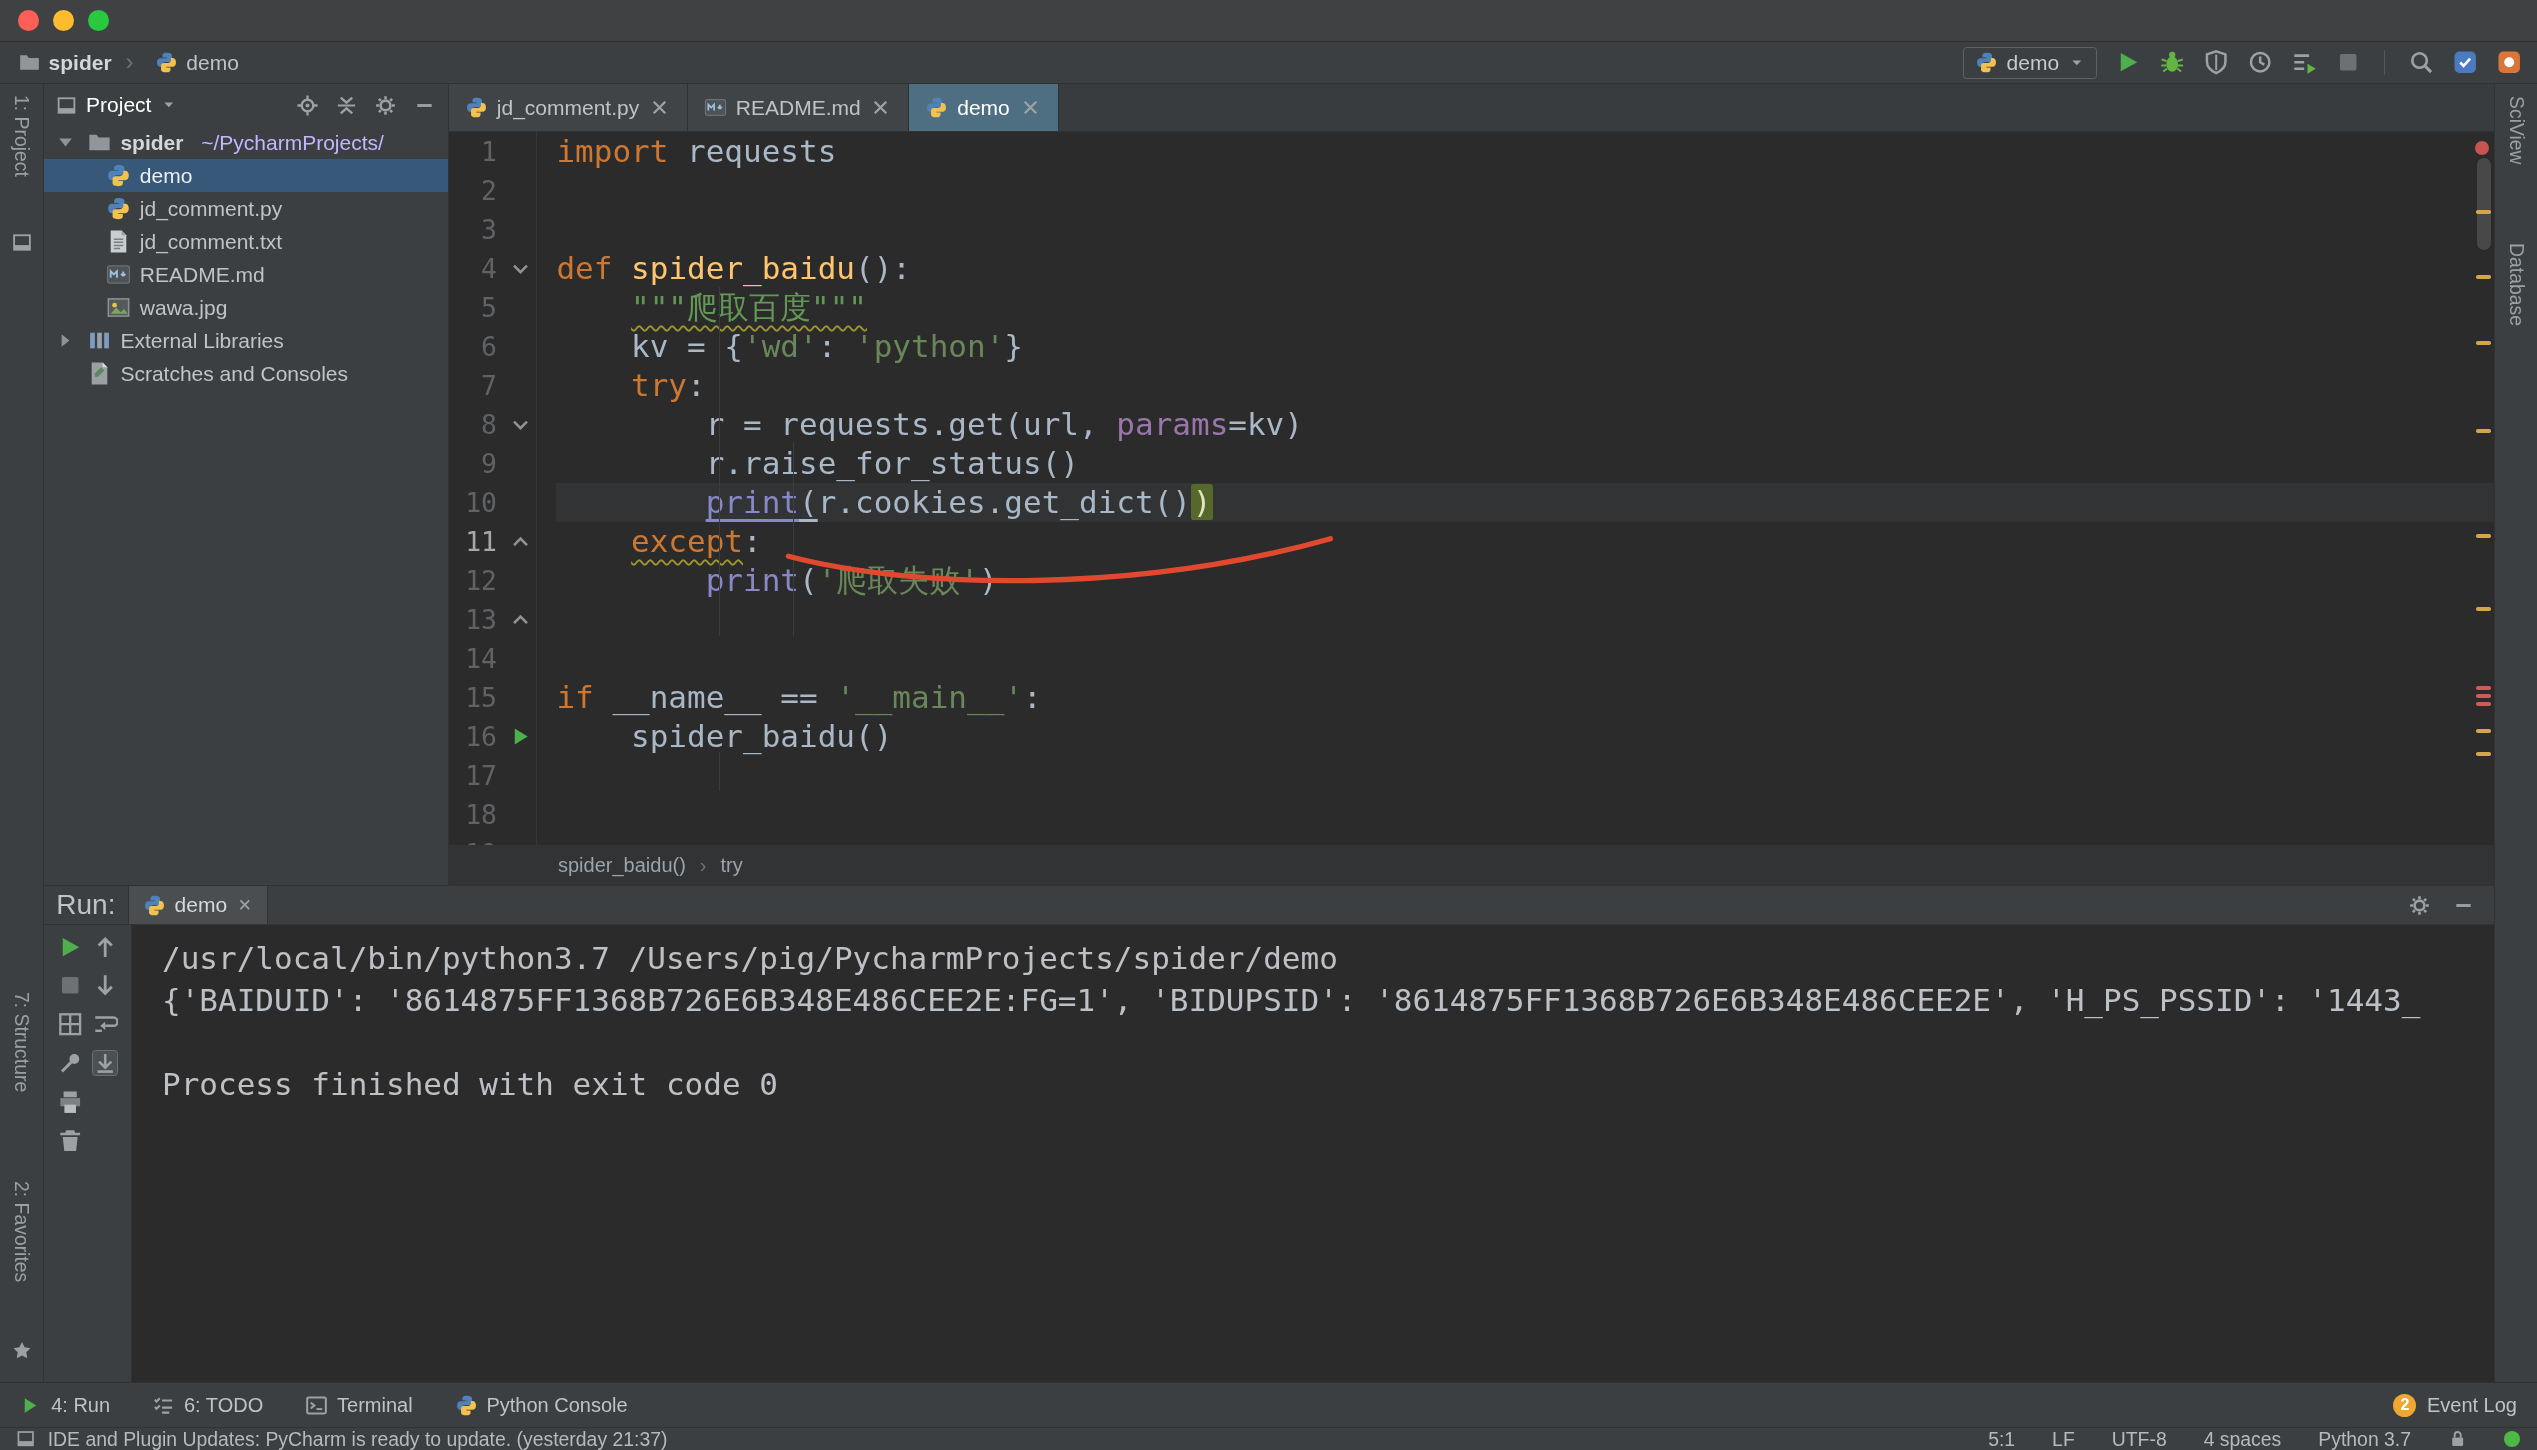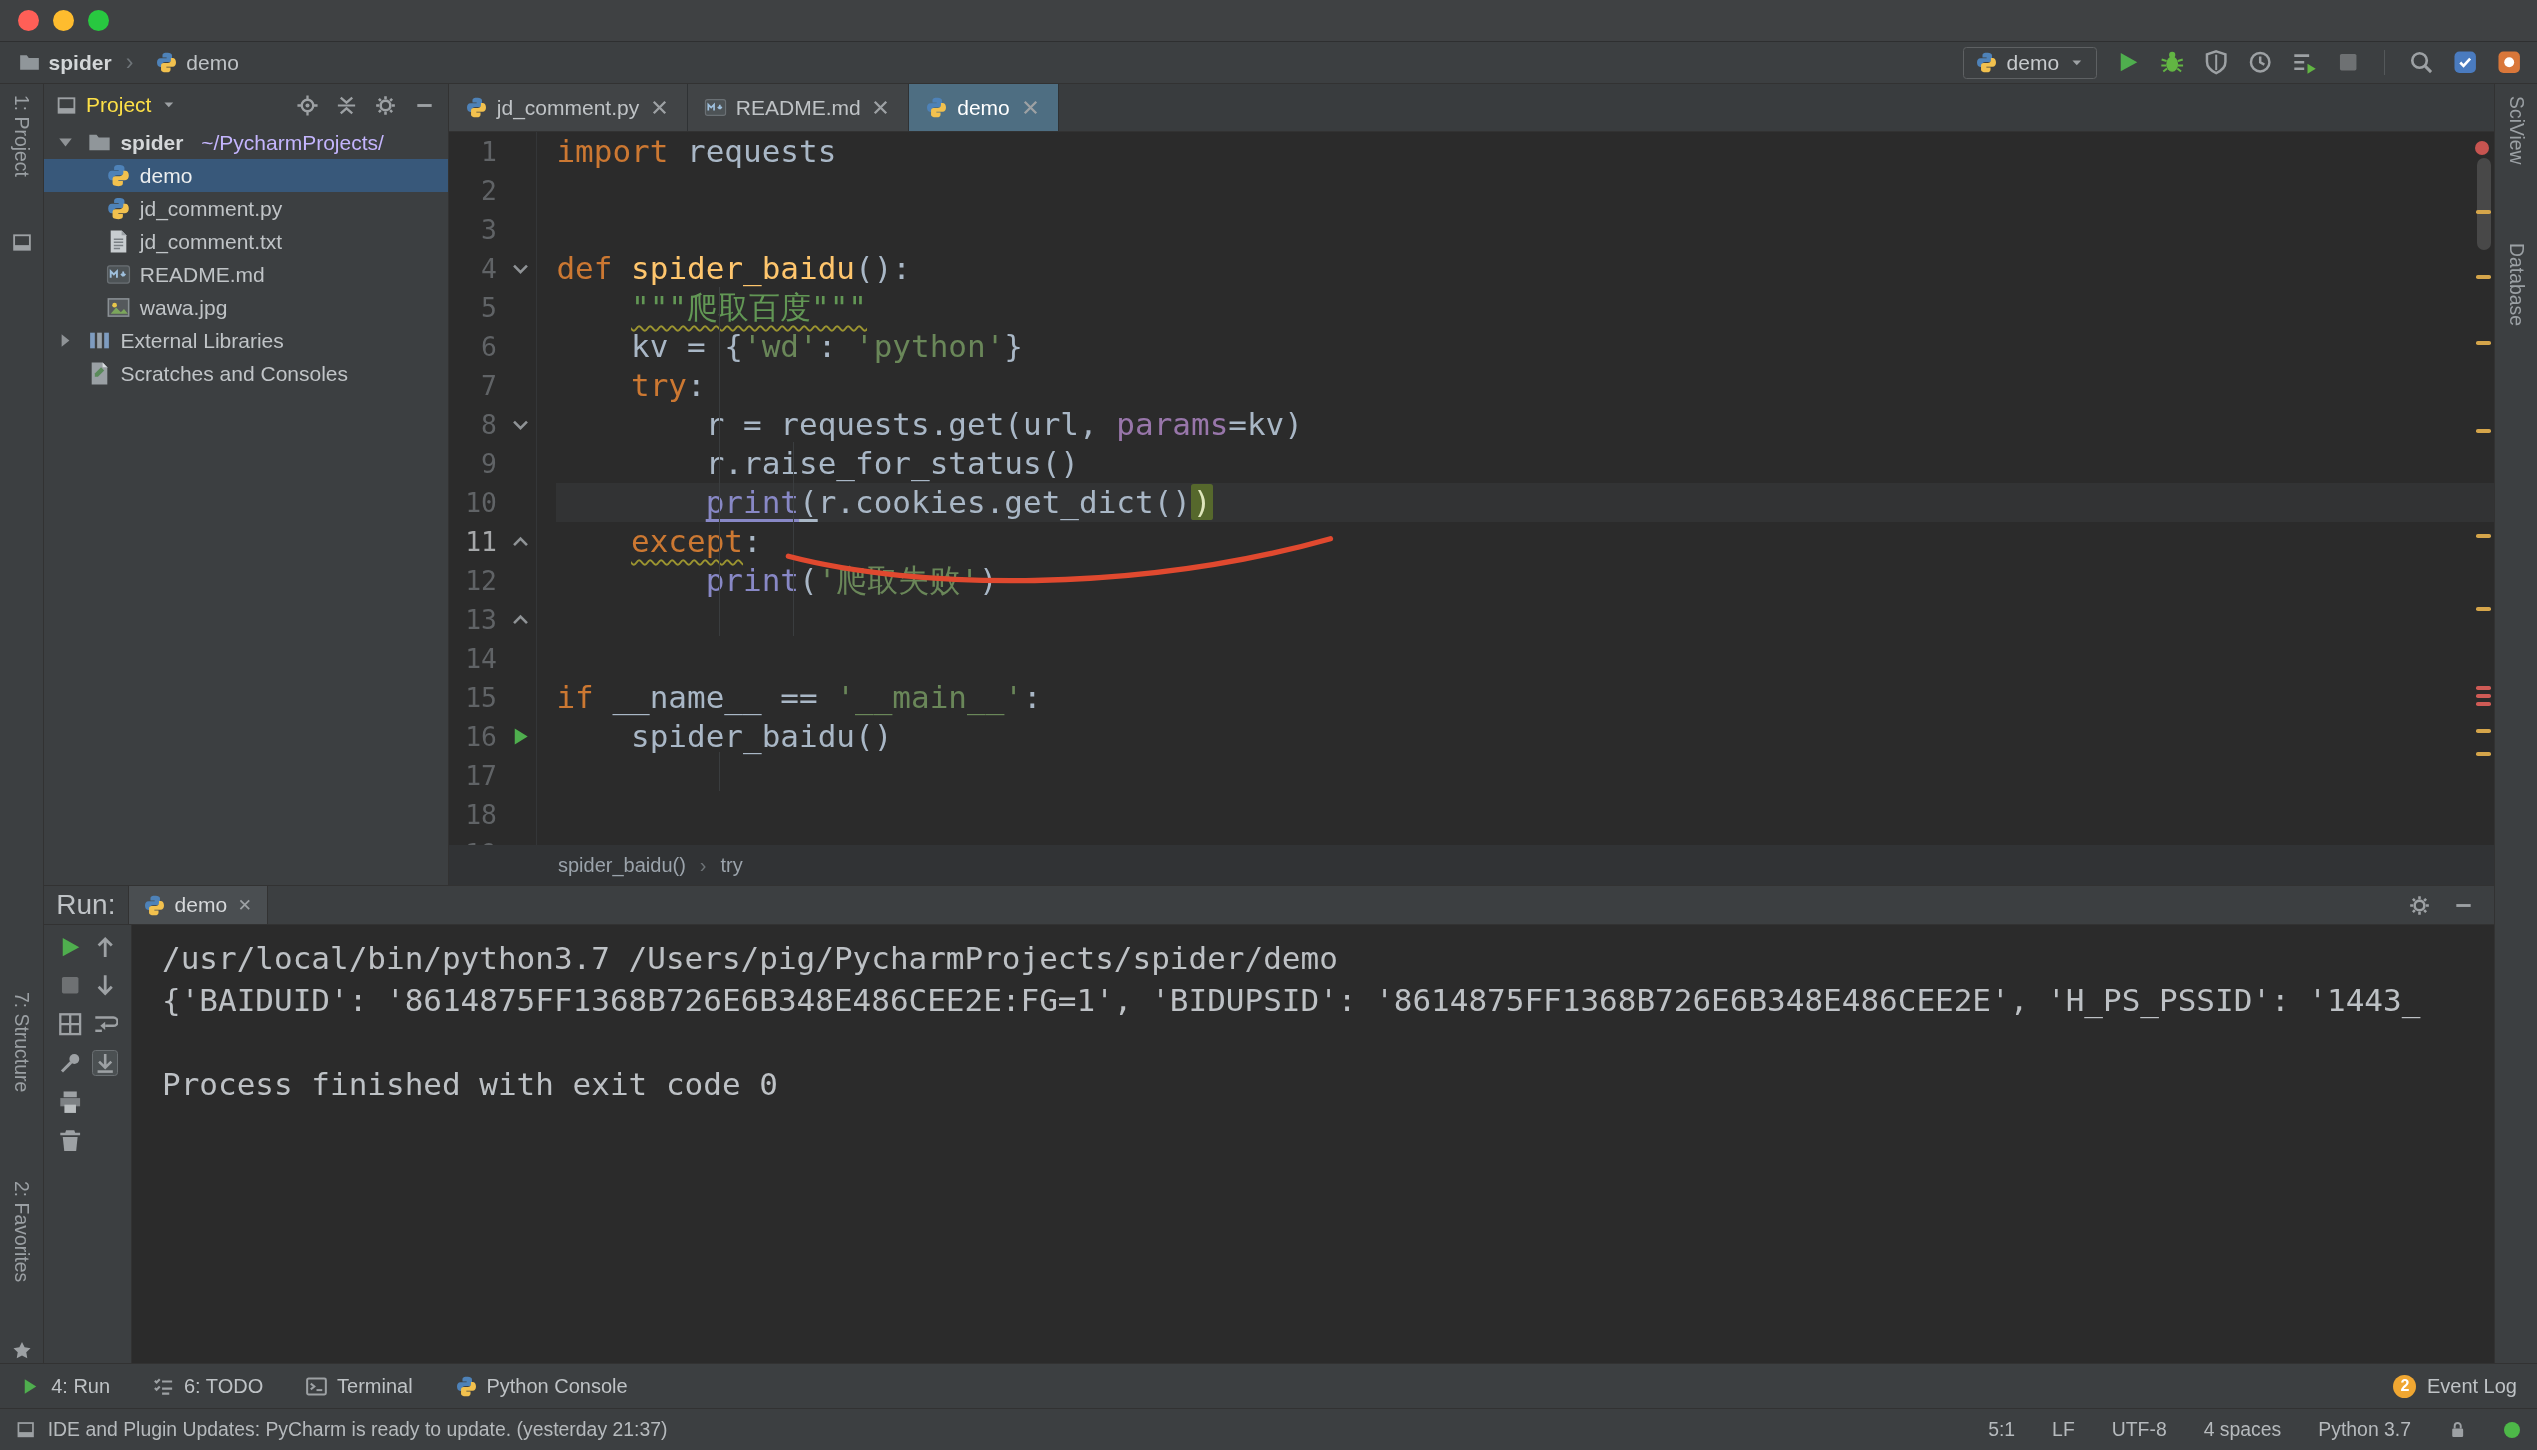--- a/index.html
+++ b/index.html
@@ -35,21 +35,21 @@
   .strip.left{border-right:0.9px solid #323232;}
   .strip.right{border-left:0.9px solid #323232;}
   .vlabel{position:absolute;left:50%;transform:translateX(-50%);writing-mode:vertical-rl;font-size:19.4px;color:#9ba0a4;white-space:nowrap;}
   .stripicon{position:absolute;left:50%;transform:translateX(-50%);}
   .center{flex:1;display:flex;flex-direction:column;min-width:0;}
   .top-split{height:801px;display:flex;min-width:0;flex:none;}
 
   
   .project-panel{width:405px;flex:none;background:var(--panel,#3c3f41);border-right:0.9px solid #323232;overflow:hidden;display:flex;flex-direction:column;}
   .pp-header{height:42px;display:flex;align-items:center;gap:8.8px;padding:0 12.3px;flex:none;}
-  .pp-title{font-size:21px;color:#fde047;}
+  .pp-title{font-size:21px;color:#ffffff;}
   .pp-actions{margin-left:auto;display:flex;align-items:center;gap:16px;}
   .pp-actions .ic{width:23px;height:23px;}
   .tree{font-size:21px;}
   .tree .ic{width:25px;height:25px;}
   .tree-row{height:33px;display:flex;align-items:center;gap:8.8px;white-space:nowrap;}
   .tree-row.root{padding-left:8.8px;}
   .tree-row.selected{background:var(--selection,#38587a);}
   .tree-row.selected .tree-label{color:#eceeef;}
   .tree-label{color:#c0c4c7;}
   .root-name{font-weight:bold;color:#d4d7d9;}
@@ -111,21 +111,21 @@
 
   
   .bottom-bar{height:45px;background:var(--panel,#3c3f41);border-top:0.9px solid #323232;display:flex;align-items:center;padding:0 21px 0 19.4px;flex:none;}
   .bb-left{display:flex;align-items:center;gap:42px;}
   .bb-item{display:flex;align-items:center;gap:8.8px;font-size:20px;color:#bfc3c6;}
   .bb-item .ic{width:23px;height:23px;}
   .bb-right{margin-left:auto;display:flex;align-items:center;gap:10.6px;font-size:20px;color:#bfc3c6;}
   .badge{width:23px;height:23px;border-radius:50%;background:var(--badgeOrange,#f0a732);color:#fff;font-size:16px;font-weight:bold;display:inline-flex;align-items:center;justify-content:center;}
 
   
-  .status-bar{height:42px;background:var(--panel,#3c3f41);border-top:0.9px solid #323232;display:flex;align-items:center;padding:0 17.6px 0 16px;font-size:19.4px;color:#b6babd;flex:none;}
+  .status-bar{height:23px;background:var(--panel,#3c3f41);border-top:0.9px solid #323232;display:flex;align-items:center;padding:0 17.6px 0 16px;font-size:19.4px;color:#b6babd;flex:none;}
   .sb-msg{margin-left:12.3px;}
   .sb-right{margin-left:auto;display:flex;align-items:center;gap:37px;}
   .green-dot{width:16px;height:16px;border-radius:50%;background:#4db848;display:inline-block;}
 </style>
 </head>
 <body>
 
 <div class="app">
 
   <div class="titlebar">

